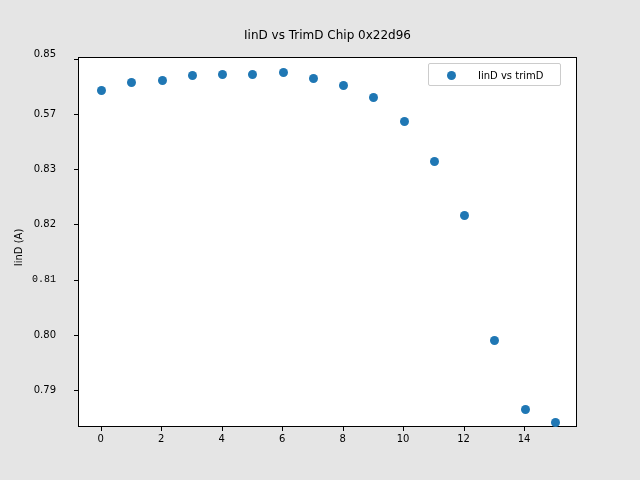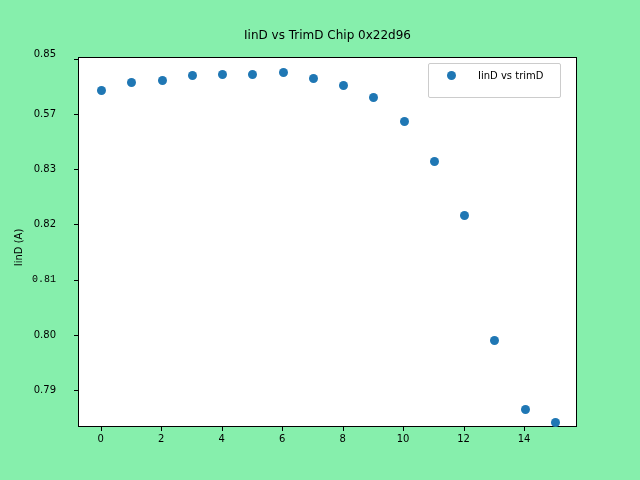--- a/index.html
+++ b/index.html
@@ -13,21 +13,21 @@
     font-family: "DejaVu Sans", sans-serif;
     overflow: hidden;
     position: relative;
   }
   #figure {
     position: absolute;
     left: 0;
     top: 0;
     width: 640px;
     height: 480px;
-    background: #86efac;
+    background: #e5e5e5;
   }
   #chart-title {
     position: absolute;
     left: 78px;
     top: 28px;
     width: 499px;
     text-align: center;
     font-size: 12px;
     color: #000000;
     line-height: 14px;
@@ -111,21 +111,21 @@
     width: 160px;
     text-align: center;
     font-size: 10px;
     color: #000000;
     transform: rotate(-90deg);
   }
   #legend-box {
     position: absolute;
     left: 428px;
     top: 63px;
-    padding: 6px 8px 16px 8px;
+    padding: 6px 8px 4px 8px;
     border: 0.8px solid #cccccc;
     border-radius: 2px;
     background: #ffffff;
     box-sizing: border-box;
     display: flex;
     align-items: center;
   }
   #legend-marker {
     width: 9px;
     height: 9px;

